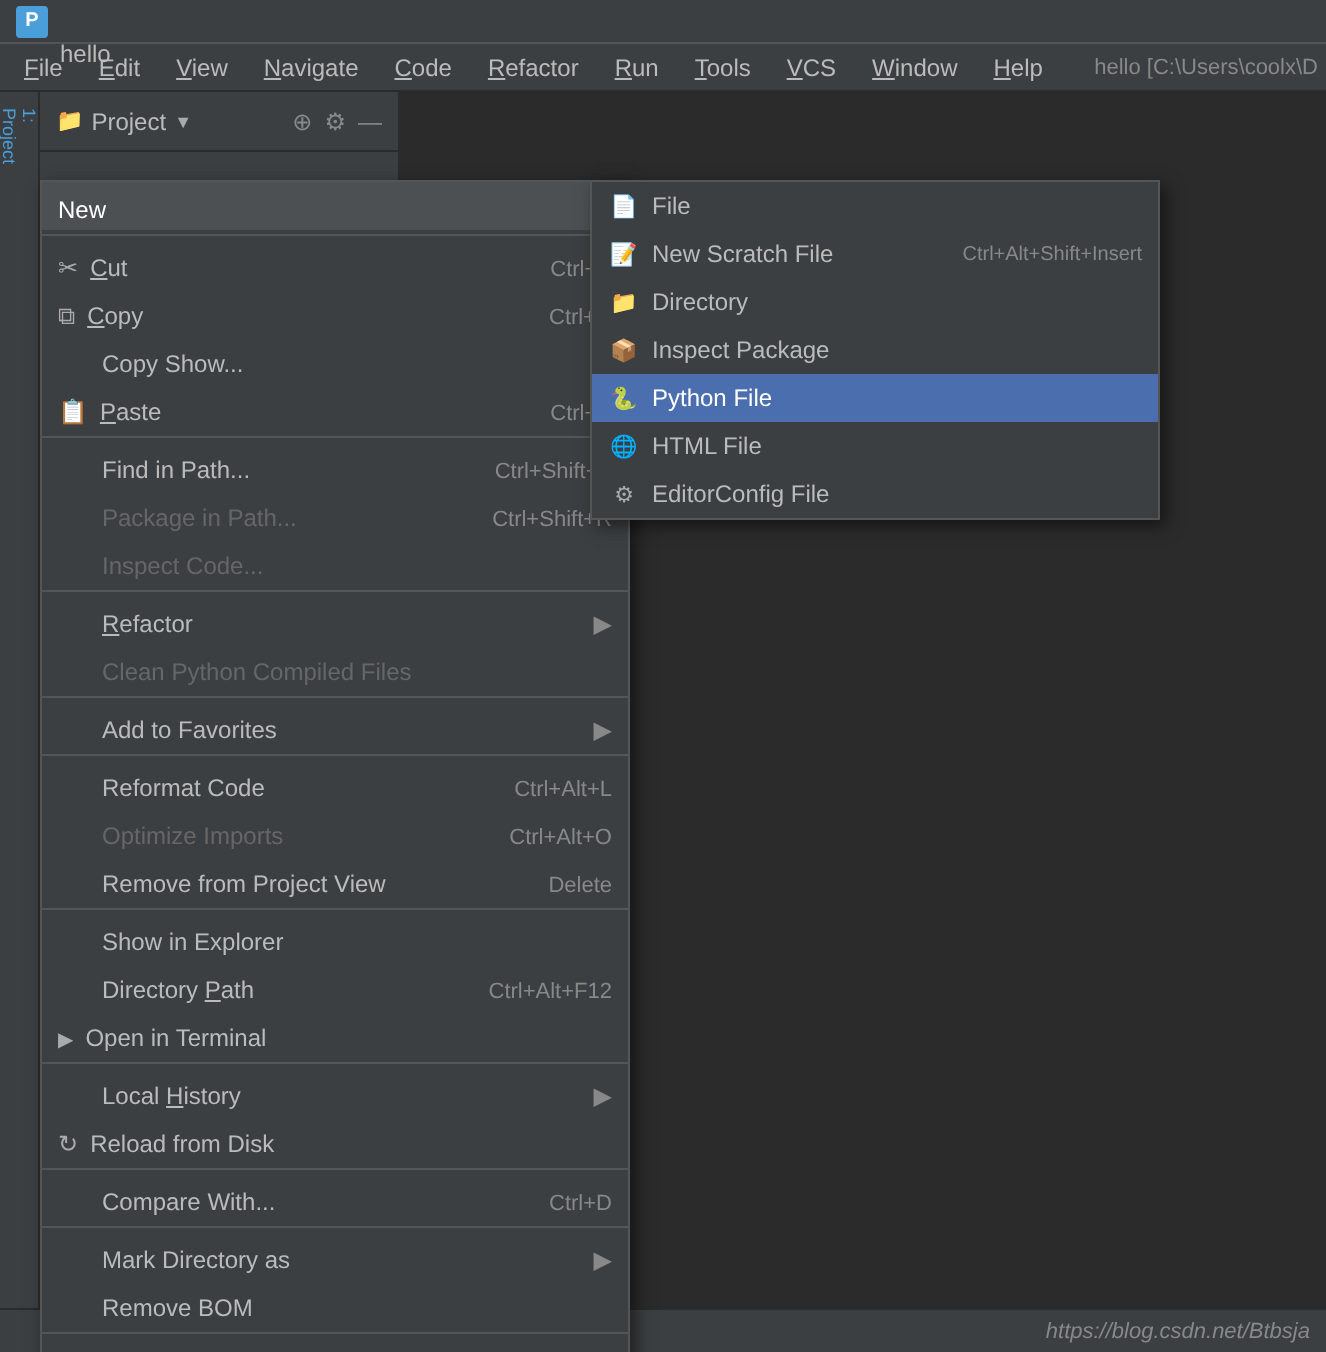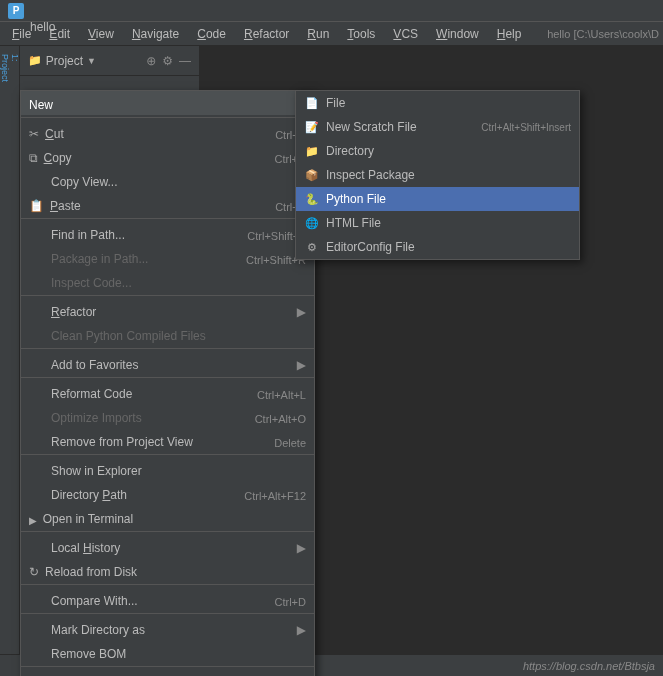--- a/index.html
+++ b/index.html
@@ -320,21 +320,21 @@
     <span class="ctx-item-label"><u>C</u>ut</span>
     <span class="ctx-item-shortcut">Ctrl+X</span>
   </div>
   <div class="ctx-item">
     <span style="margin-right:6px; color:#aaa;">⧉</span>
     <span class="ctx-item-label"><u>C</u>opy</span>
     <span class="ctx-item-shortcut">Ctrl+C</span>
   </div>
   <div class="ctx-item">
     <span style="margin-right:22px;"></span>
-    <span class="ctx-item-label">Copy View...</span>
+    <span class="ctx-item-label">Copy Show...</span>
   </div>
   <div class="ctx-item">
     <span style="margin-right:6px; color:#aaa;">📋</span>
     <span class="ctx-item-label"><u>P</u>aste</span>
     <span class="ctx-item-shortcut">Ctrl+V</span>
   </div>
   <div class="ctx-separator"></div>
   <div class="ctx-item">
     <span style="margin-right:22px;"></span>
     <span class="ctx-item-label">Find in Path...</span>

